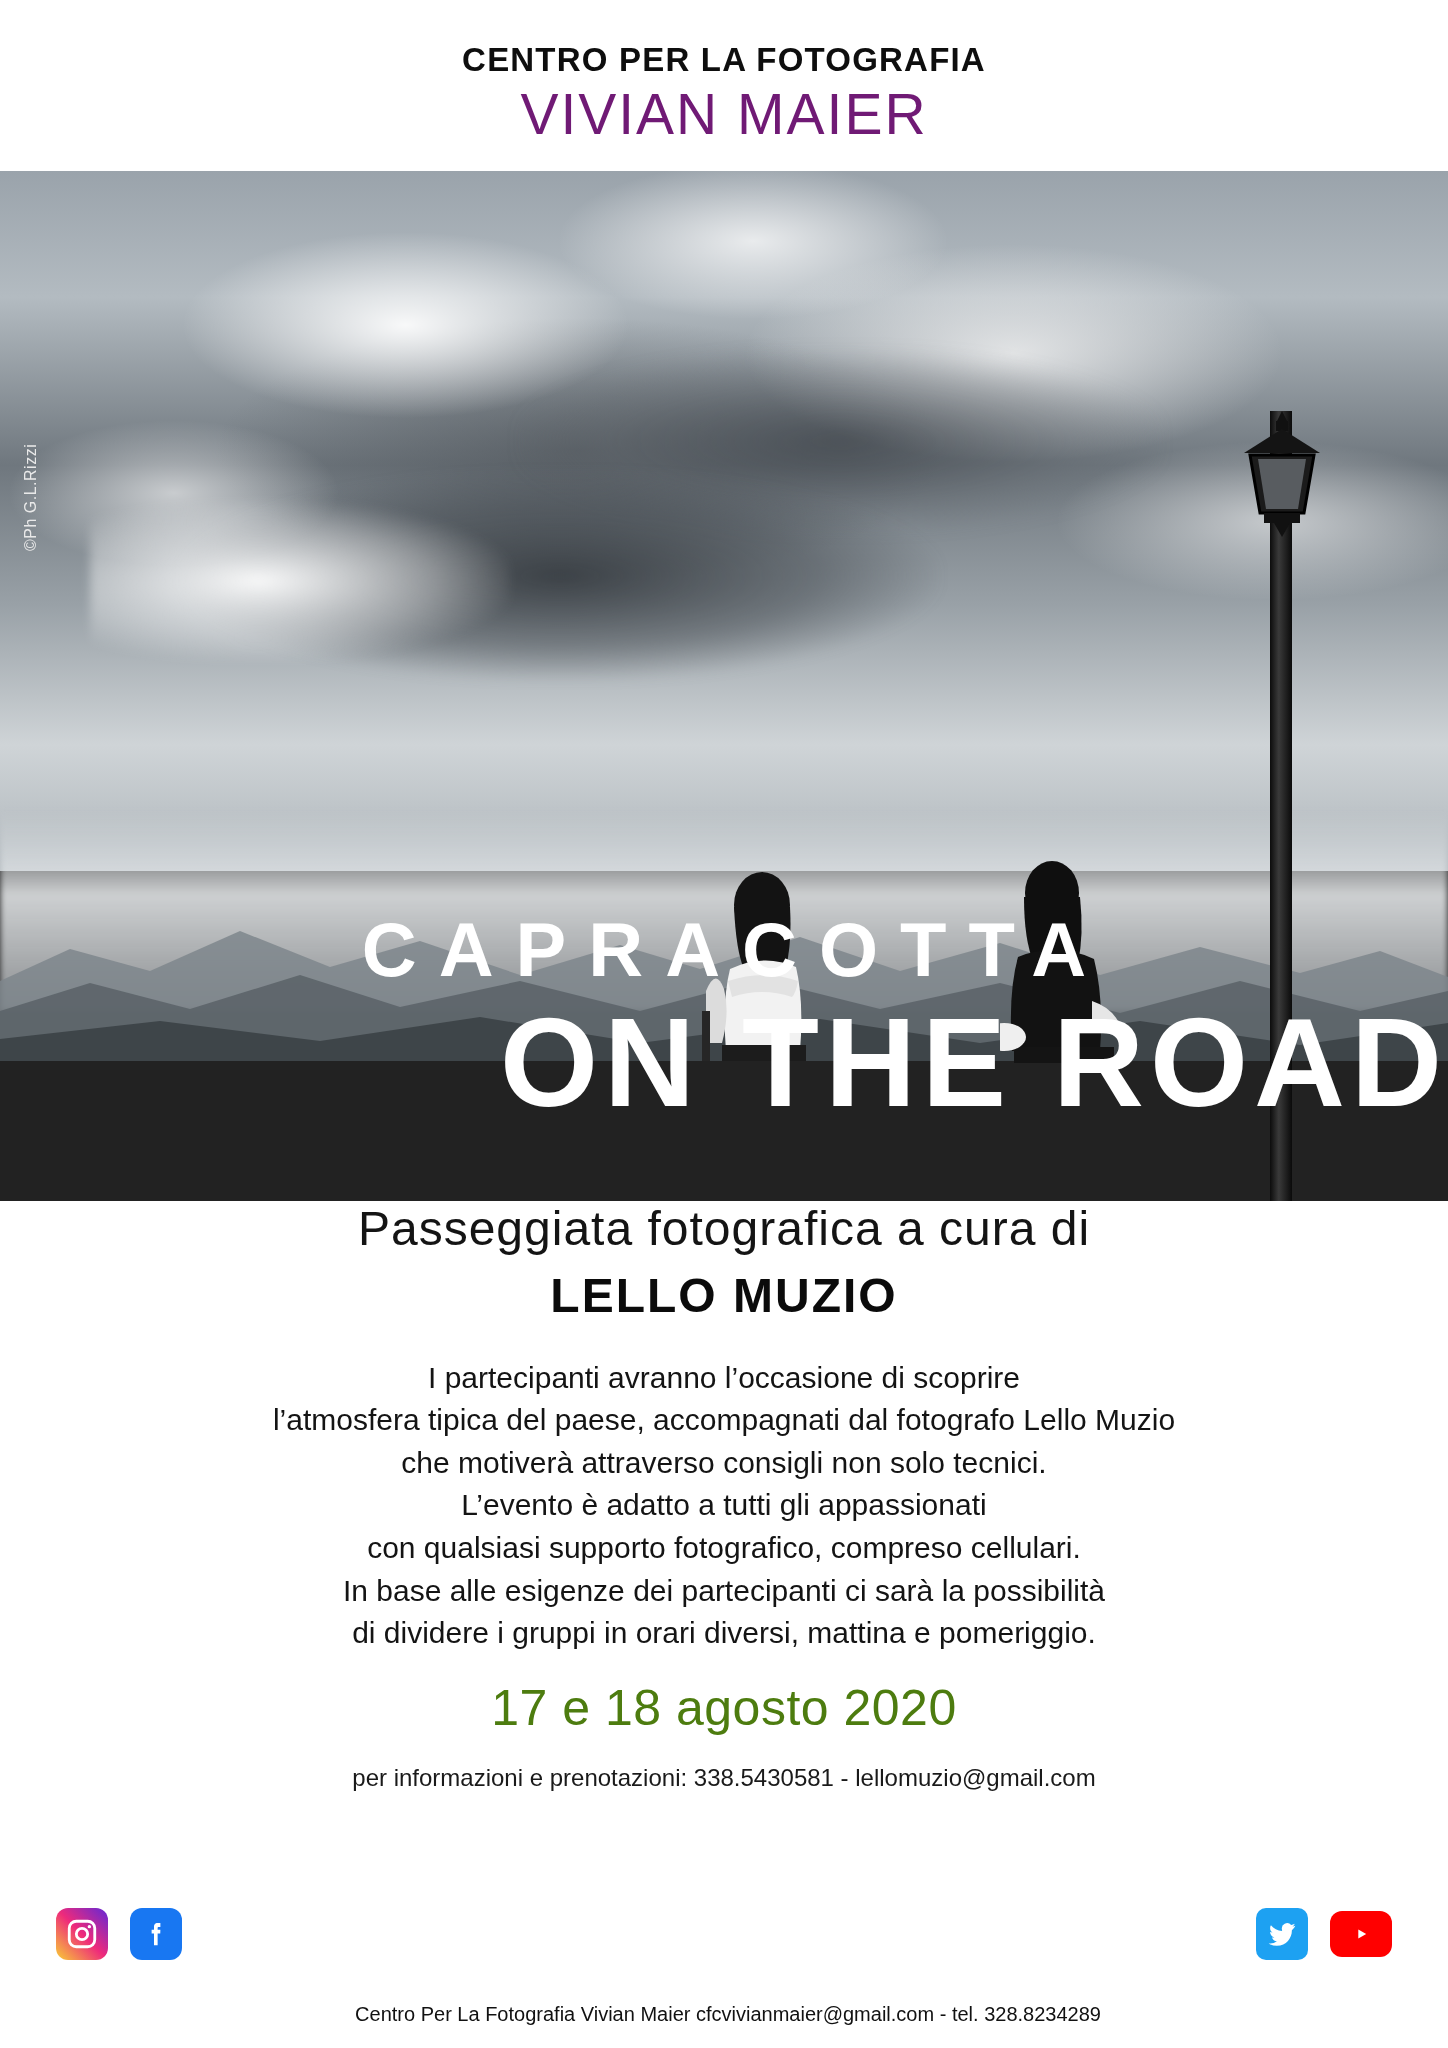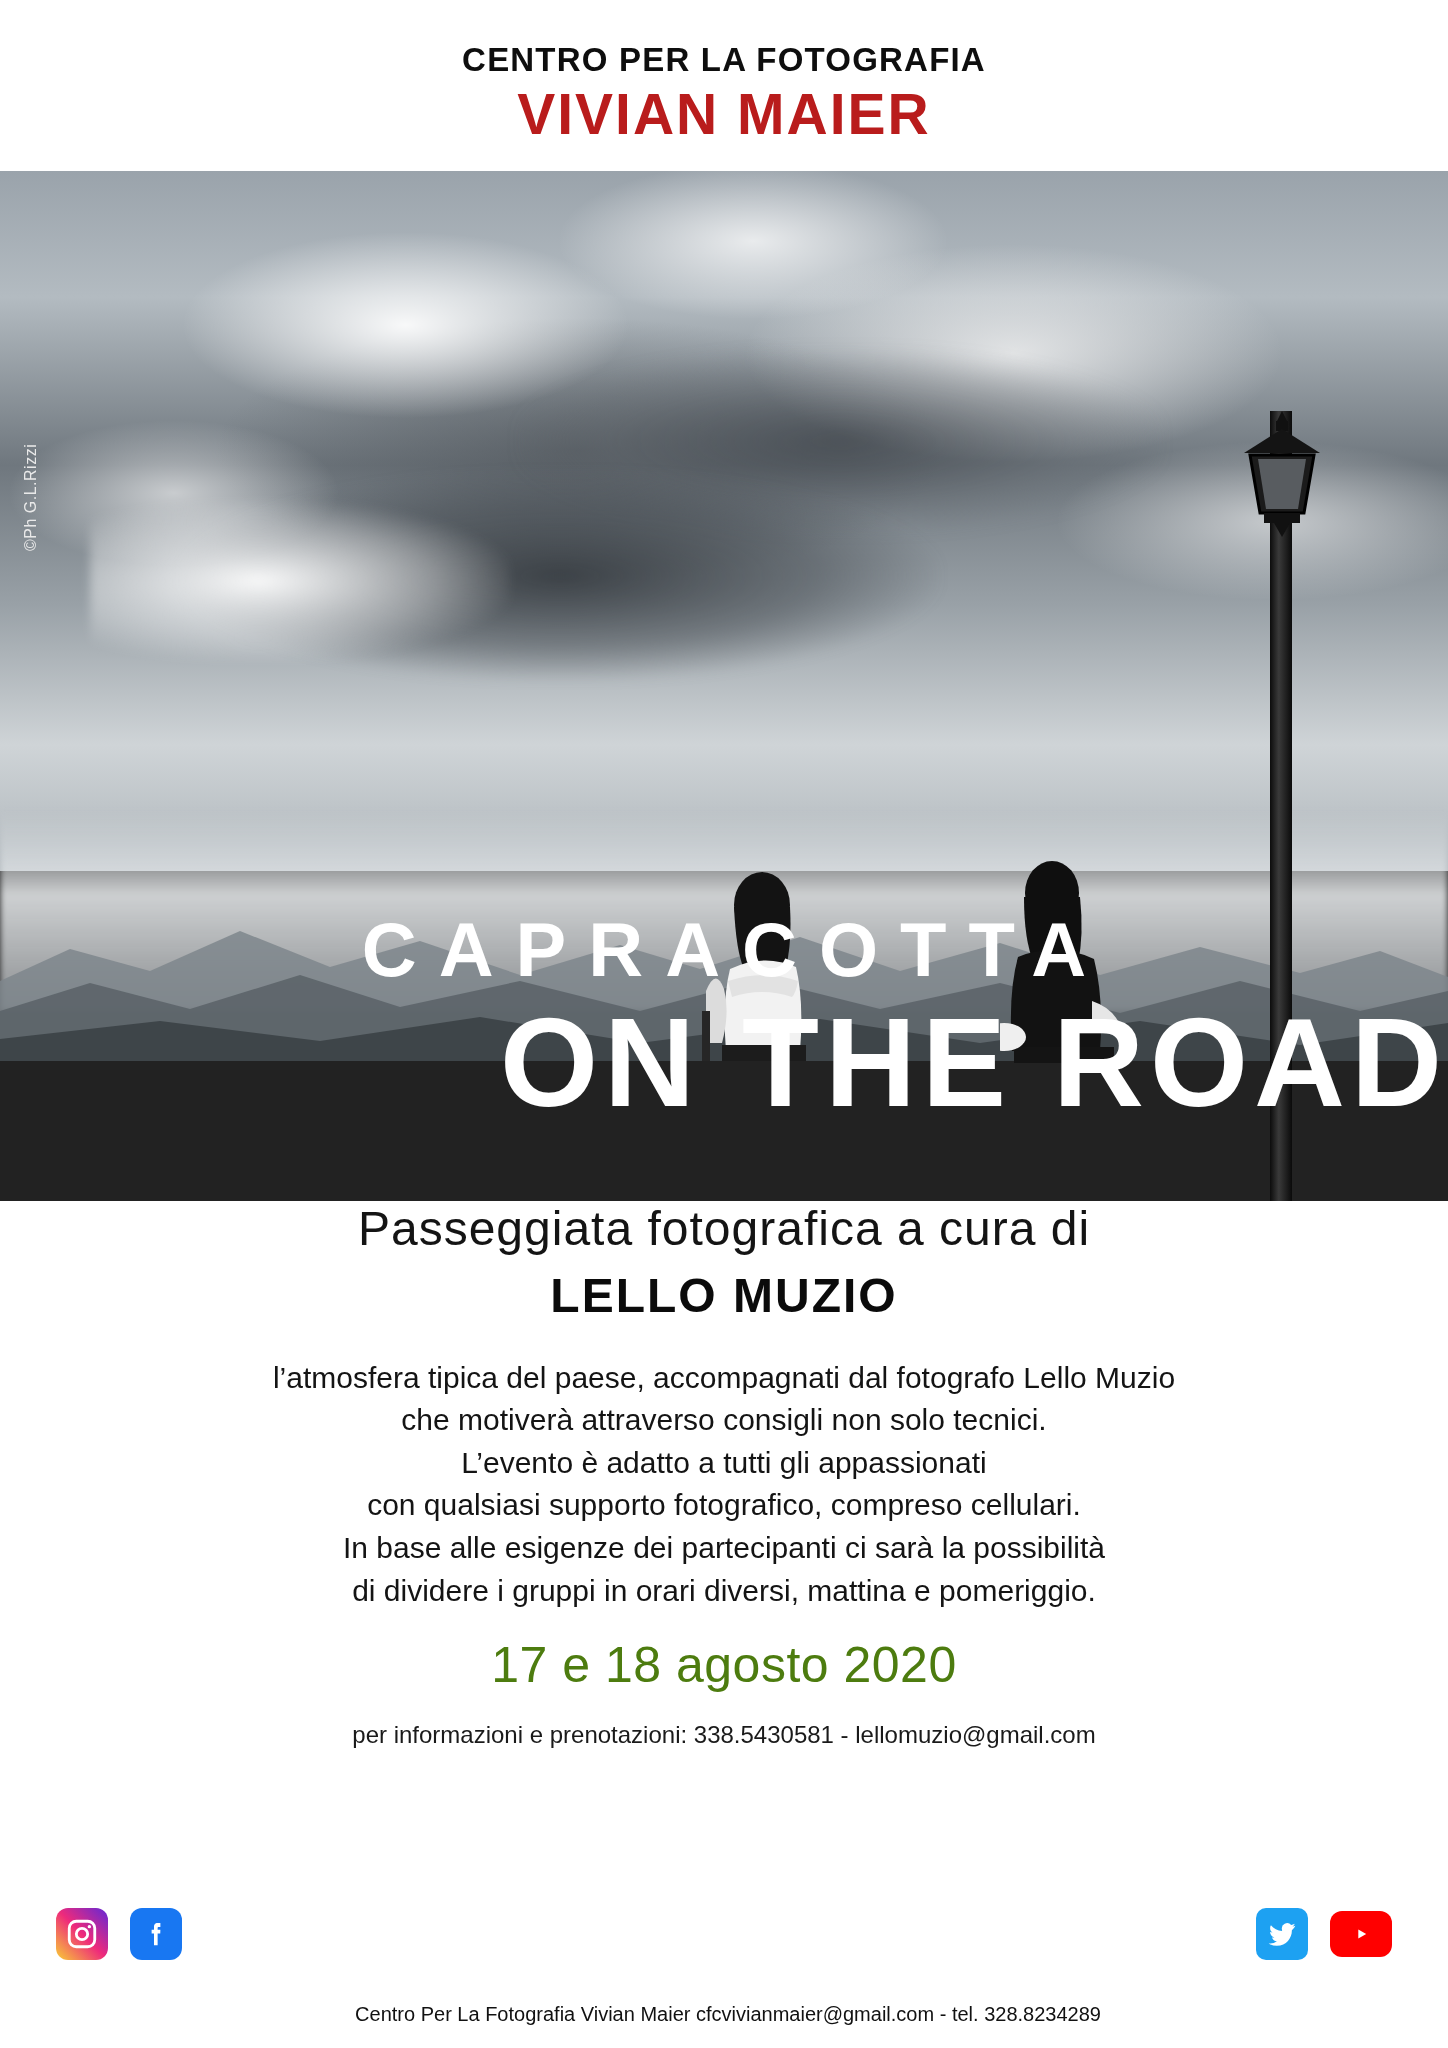--- a/index.html
+++ b/index.html
@@ -23,23 +23,23 @@
   }
   .header-line1 {
     font-size: 33px;
     font-weight: bold;
     letter-spacing: 1.2px;
     color: #0e0e0e;
     line-height: 1.1;
   }
   .header-line2 {
     font-size: 57px;
-    font-weight: bold;
+    font-weight: normal;
     letter-spacing: 2px;
-    color: #b91c1c;
+    color: #701a75;
     line-height: 1.15;
     margin-top: 4px;
   }
 
   
   .photo {
     position: relative;
     margin-top: 23px;
     width: 1448px;
     height: 1030px;
@@ -303,20 +303,21 @@
 </div>
 
 <div class="title-main">CAPRACOTTA</div>
 <div class="title-sub title-sub-white">ON THE ROAD</div>
 
 <div class="content">
   <div class="curator-line">Passeggiata fotografica a cura di</div>
   <div class="curator-name">LELLO MUZIO</div>
 
   <div class="description">
+    <div>I partecipanti avranno l’occasione di scoprire</div>
     <div>l’atmosfera tipica del paese, accompagnati dal fotografo Lello Muzio</div>
     <div>che motiverà attraverso consigli non solo tecnici.</div>
     <div>L’evento è adatto a tutti gli appassionati</div>
     <div>con qualsiasi supporto fotografico, compreso cellulari.</div>
     <div>In base alle esigenze dei partecipanti ci sarà la possibilità</div>
     <div>di dividere i gruppi in orari diversi, mattina e pomeriggio.</div>
   </div>
 
   <div class="dates">17 e 18 agosto 2020</div>
   <div class="info-line">per informazioni e prenotazioni: 338.5430581 - lellomuzio@gmail.com</div>

